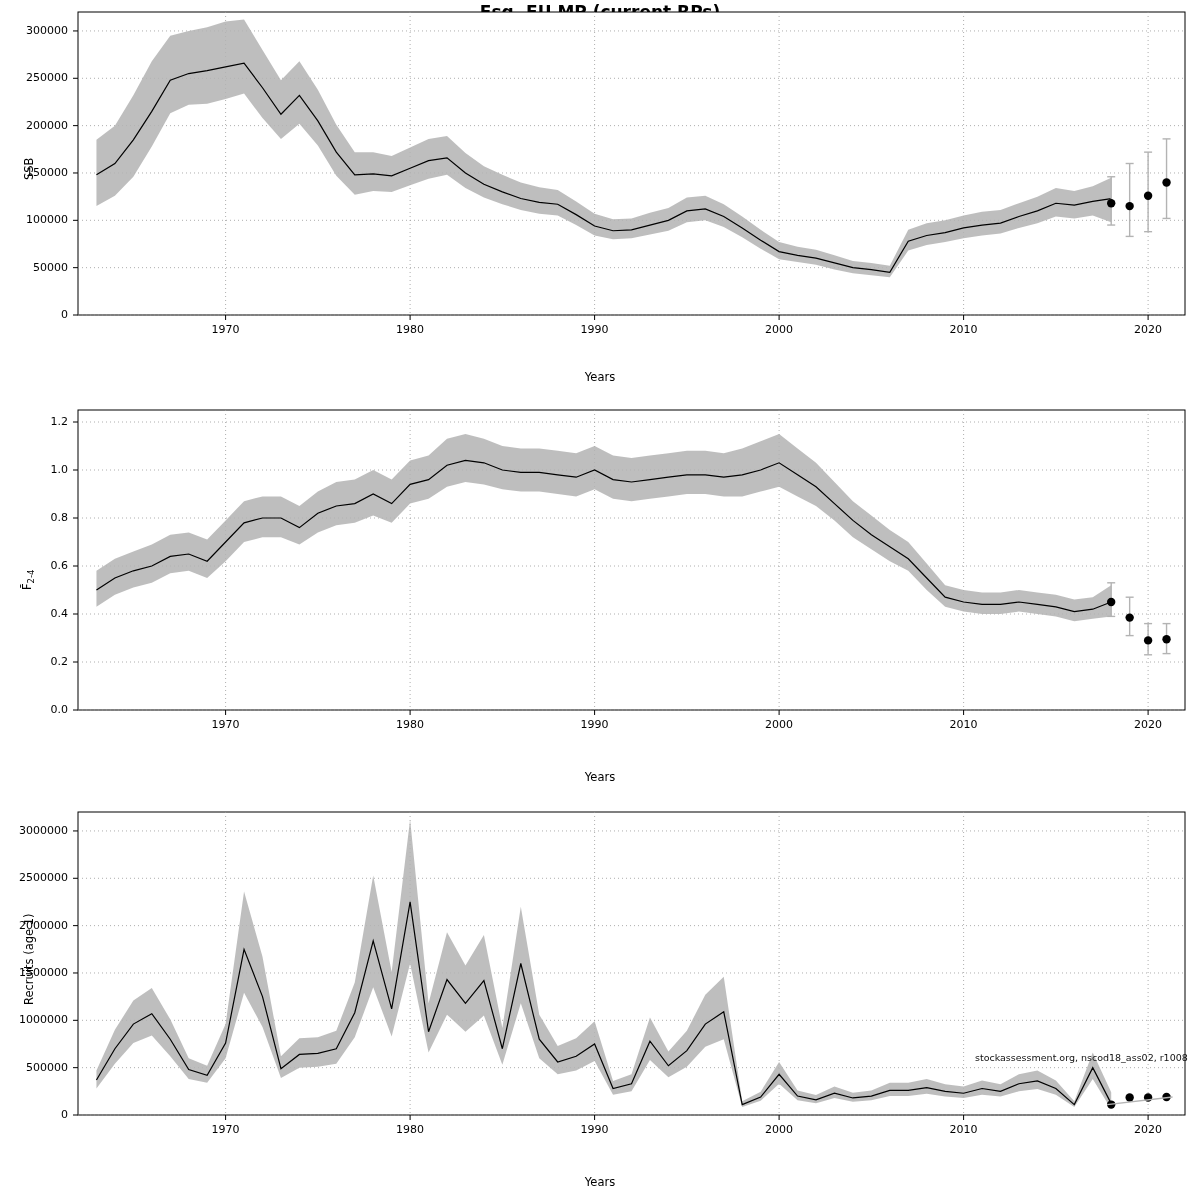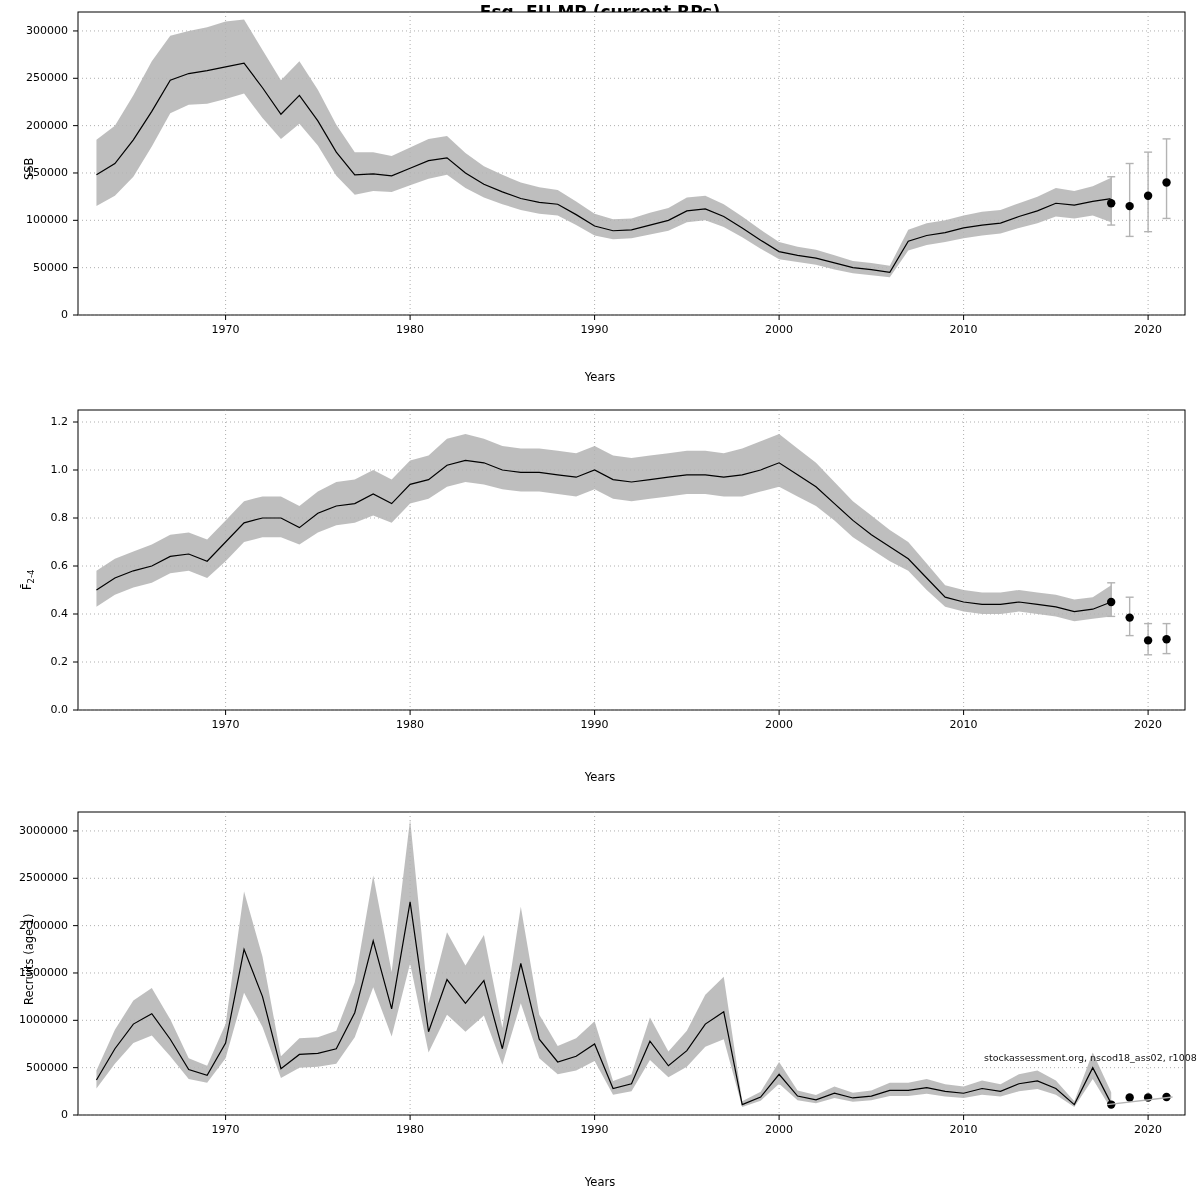--- a/index.html
+++ b/index.html
@@ -37,21 +37,20 @@
     font-size:11px;
     white-space:nowrap;
   }
   .xtick{text-align:center;}
   .ytick{text-align:right;}
   .credit{
     position:absolute;
     font-size:9.5px;
     color:#111;
     white-space:nowrap;
-    margin-left:9px;
   }
   svg{display:block;}
 </style>
 </head>
 <body>
 
 <div id="root">
 
   <div class="title">Fsq, EU MP (current RPs)</div>
 

